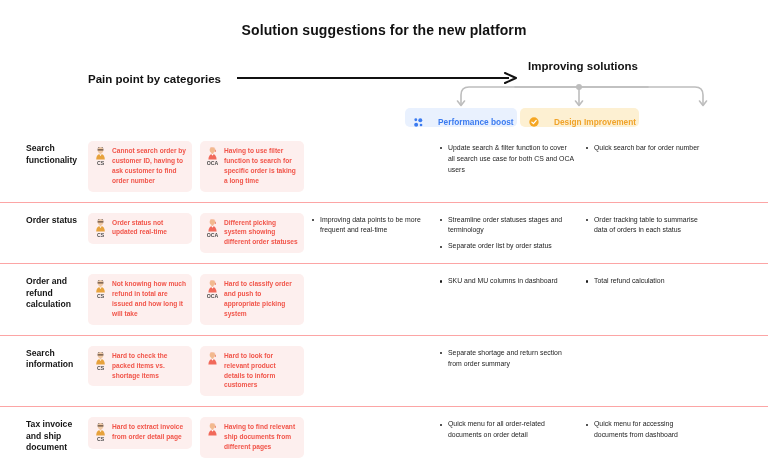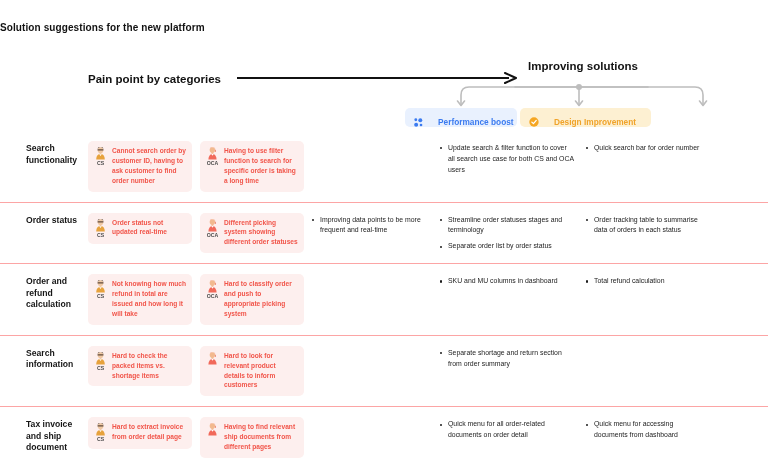--- a/index.html
+++ b/index.html
@@ -9,21 +9,22 @@
     font-family:"Liberation Sans","DejaVu Sans",sans-serif;
     color:#1b1b1b;
     overflow:hidden;
     position:relative;
   }
   .page{position:relative;width:768px;height:458px;}
 
   
   .title{
     position:absolute;top:22px;left:0;width:768px;
-    font-size:10px;font-weight:bold;letter-spacing:.1px;
+    text-align:center;
+    font-size:14px;font-weight:bold;letter-spacing:.1px;
     color:#121212;
   }
 
   
   .hdr{position:absolute;top:60px;left:0;width:768px;height:24px;}
   .hdr-left{
     position:absolute;left:88px;top:0;
     font-size:11.5px;font-weight:bold;color:#121212;margin-top:13px;
   }
   .hdr-arrow{
@@ -40,21 +41,21 @@
   
   .badges{position:absolute;top:108px;left:0;width:768px;height:20px;}
   .badge{
     position:absolute;height:19px;border-radius:5px;
     display:flex;align-items:flex-end;gap:15px;
     padding:0 9px;box-sizing:border-box;
     font-size:8.3px;font-weight:bold;white-space:nowrap;
   }
   .badge .b-ico{display:flex;align-items:center;flex:0 0 auto;}
   #badge-perf{left:405px;width:112px;background:#e9f1fe;color:#3b7bf0;}
-  #badge-design{left:520px;width:131px;background:#fdf0d2;color:#f0a32a;}
+  #badge-design{left:520px;width:119px;background:#fdf0d2;color:#f0a32a;}
   #badge-new{left:646px;width:114px;background:#e6f8ef;color:#12a85c;justify-content:center;}
 
   
   .matrix{position:absolute;top:131px;left:0;width:768px;}
   .row{
     position:relative;
     display:flex;
     border-bottom:1px solid #fca5a5;
     box-sizing:border-box;
   }

